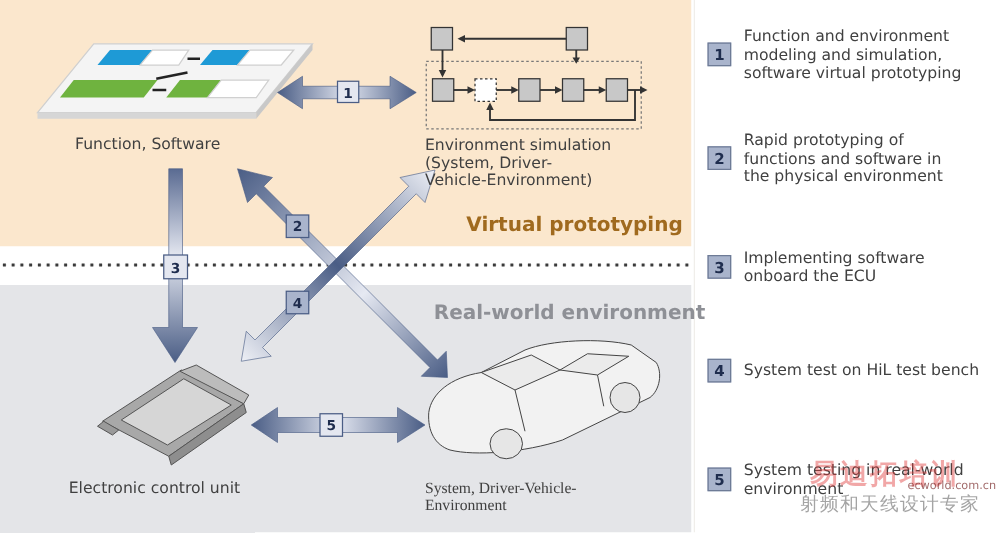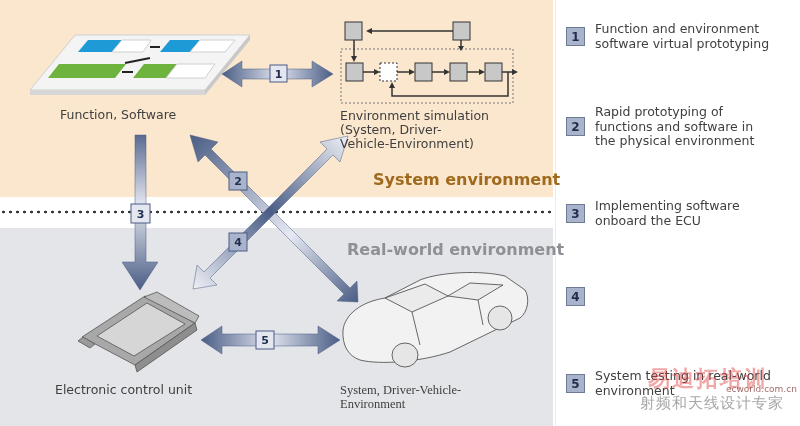--- a/index.html
+++ b/index.html
@@ -153,48 +153,52 @@
   <div>Vehicle-Environment)</div>
 </div>
 <div class="lbl" style="left:55px;top:383px;width:160px;">
   <div>Electronic control unit</div>
 </div>
 <div class="lbl" style="left:340px;top:383px;width:175px;font-family:Liberation Serif, serif;">
   <div>System, Driver-Vehicle-</div>
   <div>Environment</div>
 </div>
 
-<div class="zone" style="left:373px;top:170px;color:#a06a1e;">System environment</div>
+<div class="zone" style="left:373px;top:170px;color:#a06a1e;">Virtual prototyping</div>
 <div class="zone" style="left:347px;top:240px;color:#8e9096;">Real-world environment</div>
 
 <div class="legend">
   <div class="legend-item" style="top:22px;">
     <div class="badge">1</div>
     <div class="legend-text">
       <div>Function and environment</div>
+      <div>modeling and simulation,</div>
       <div>software virtual prototyping</div>
     </div>
   </div>
   <div class="legend-item" style="top:105px;">
     <div class="badge">2</div>
     <div class="legend-text">
       <div>Rapid prototyping of</div>
       <div>functions and software in</div>
       <div>the physical environment</div>
     </div>
   </div>
   <div class="legend-item" style="top:199px;">
     <div class="badge">3</div>
     <div class="legend-text">
       <div>Implementing software</div>
       <div>onboard the ECU</div>
     </div>
   </div>
   <div class="legend-item" style="top:287px;">
     <div class="badge">4</div>
+    <div class="legend-text">
+      <div>System test on HiL test bench</div>
+    </div>
   </div>
   <div class="legend-item" style="top:369px;">
     <div class="badge">5</div>
     <div class="legend-text">
       <div>System testing in real-world</div>
       <div>environment</div>
     </div>
   </div>
 </div>
 

